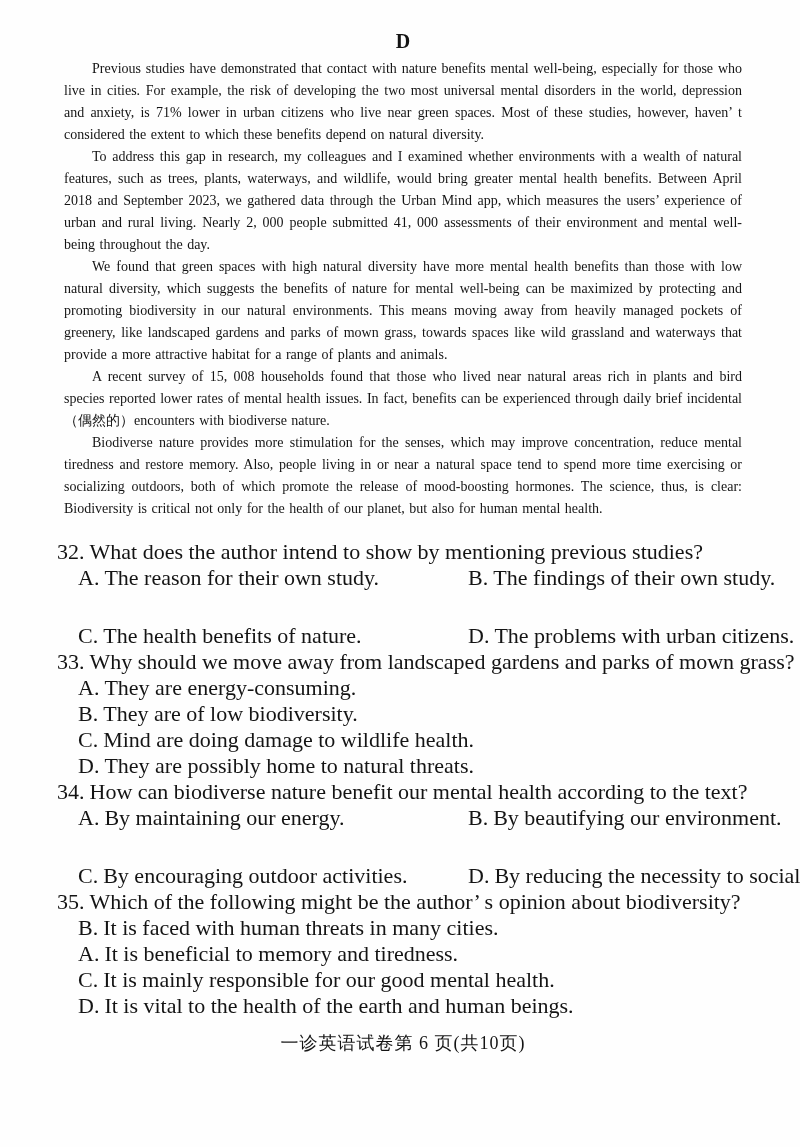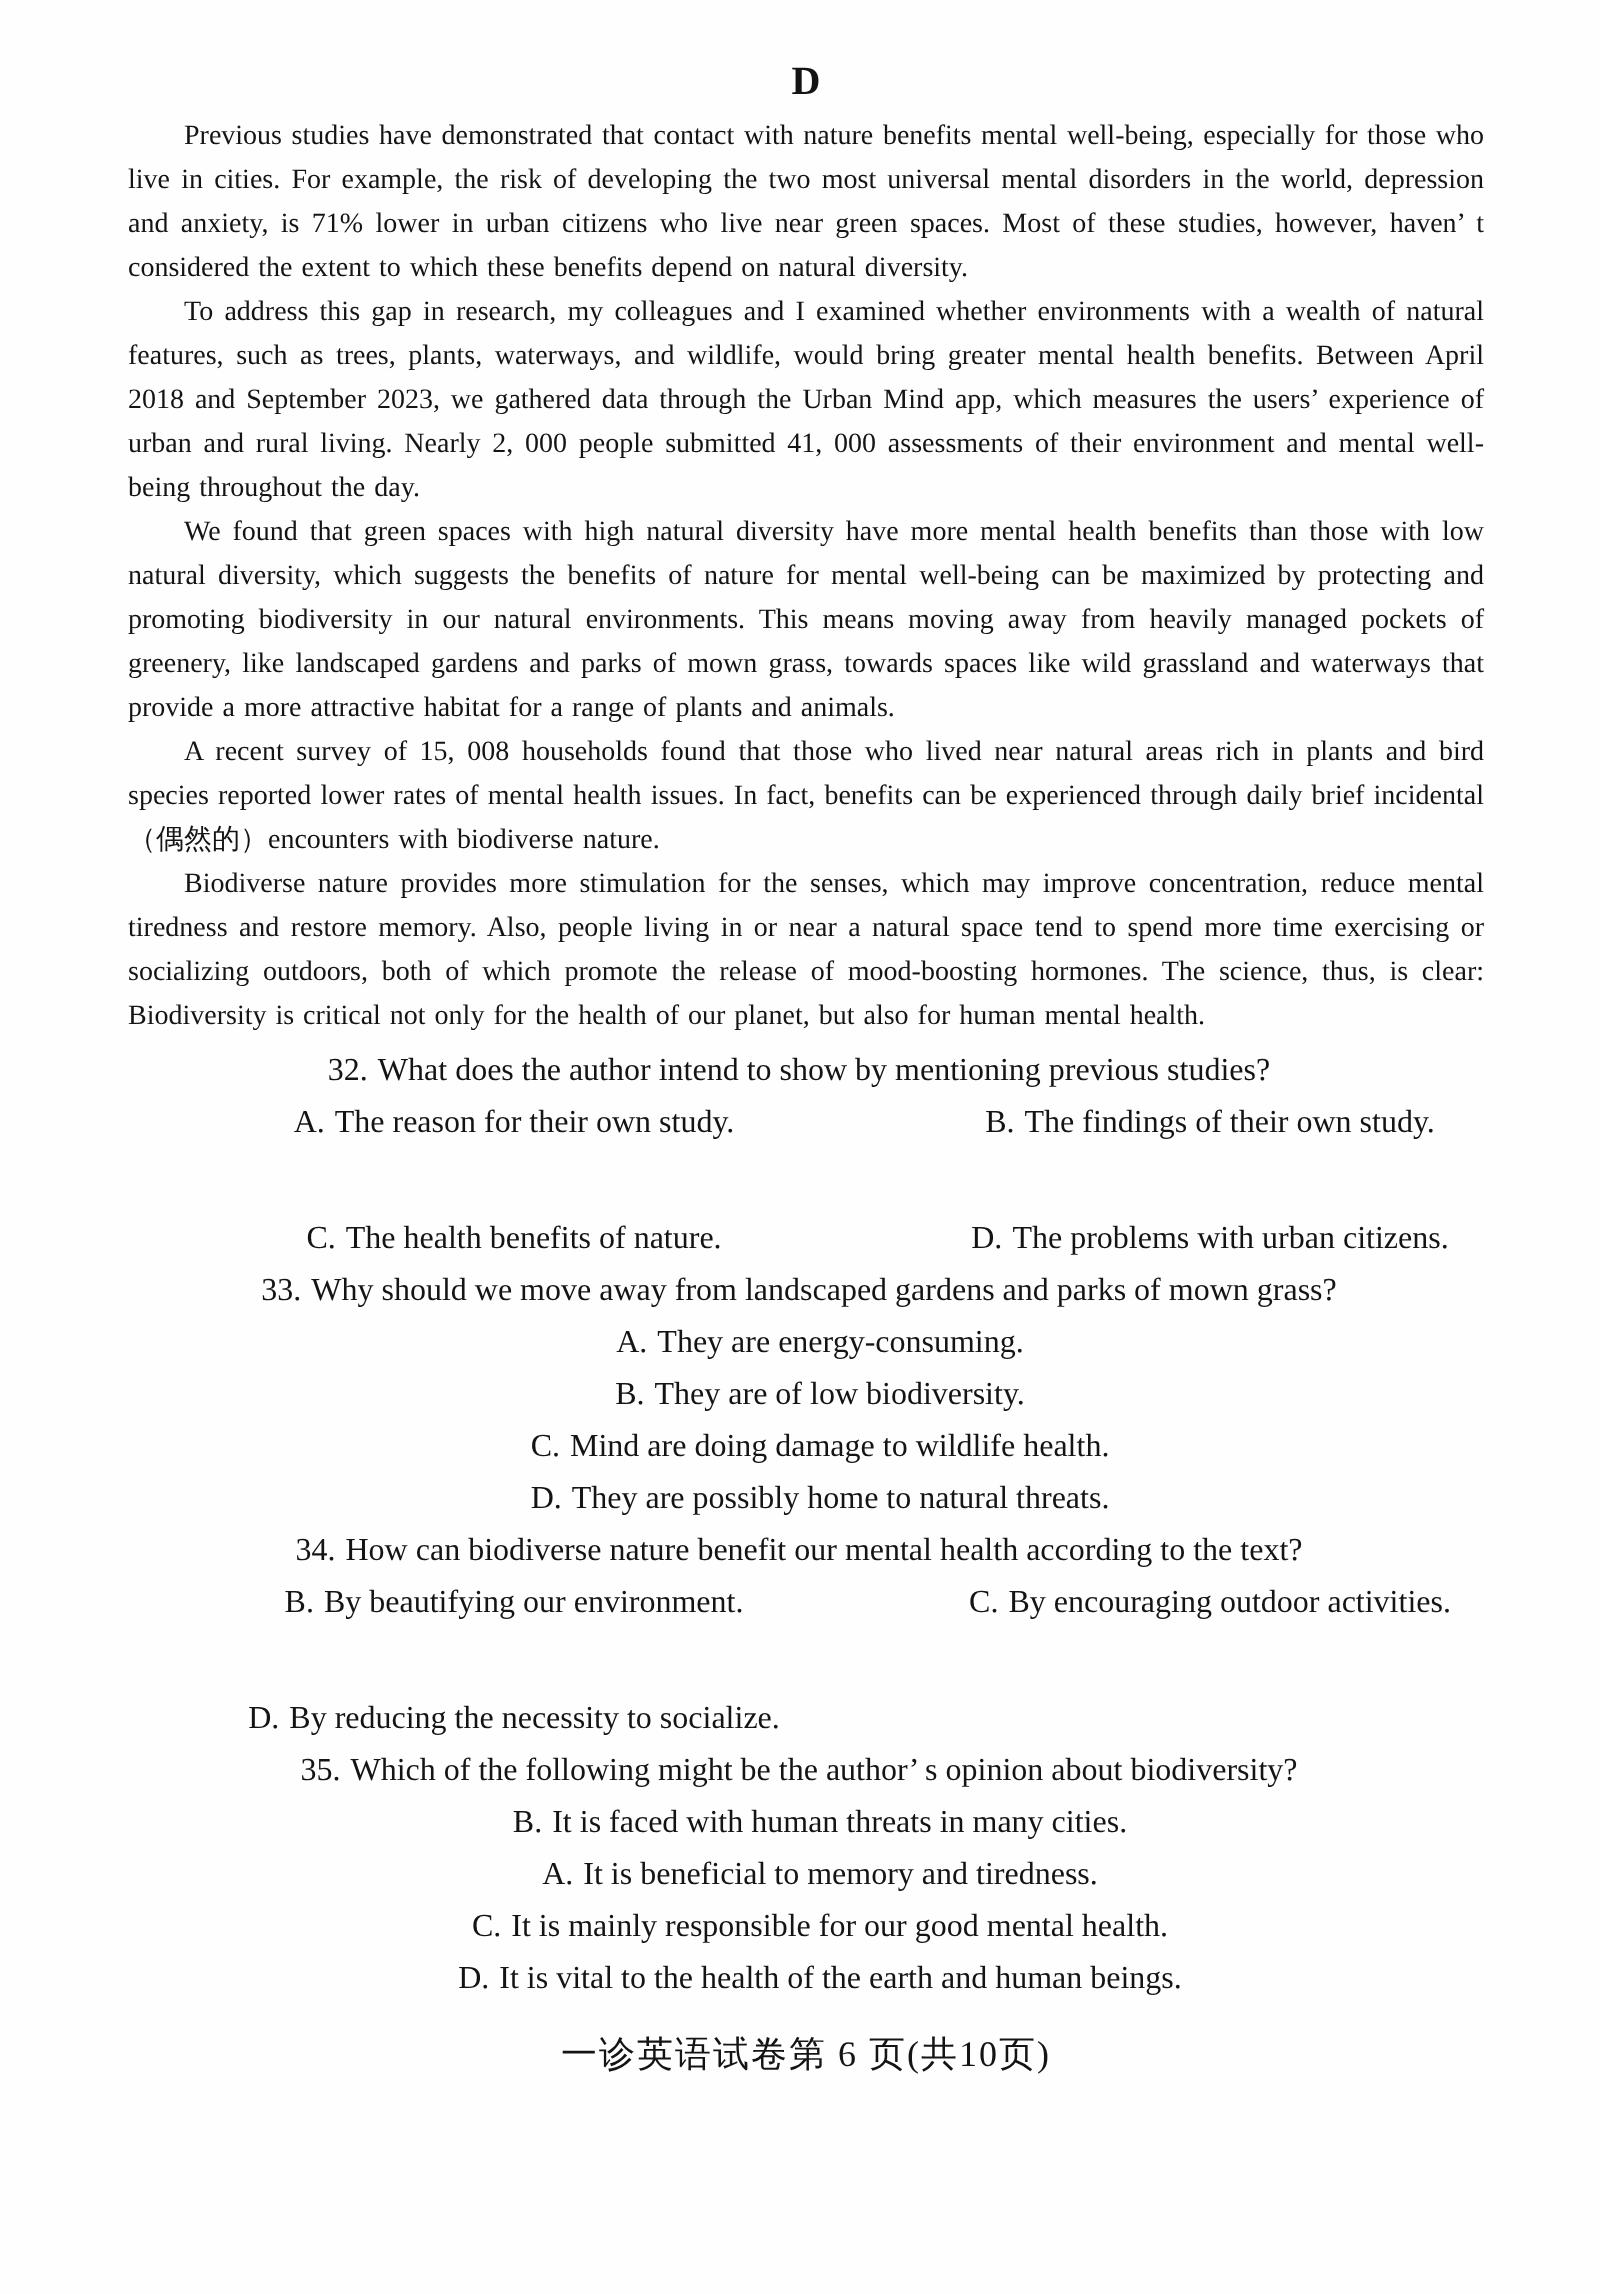--- a/index.html
+++ b/index.html
@@ -28,23 +28,22 @@
   .passage p {
     margin: 0;
     font-size: 14px;
     line-height: 22px;
     text-align: justify;
     text-indent: 2em;
     word-spacing: 1px;
   }
   .questions {
     margin-left: -7px;
-    margin-top: 3px;
-    font-size: 16px;
-    text-align: center;
+    margin-top: 19px;
+    font-size: 22px;
   }
   .q-line {
     line-height: 26px;
     white-space: nowrap;
   }
   .q-num {
     margin-right: 5px;
   }
   .options {
     margin-left: 21px;
@@ -125,20 +124,23 @@
         </div>
       </div>
     </div>
 
     <div class="question">
       <div class="q-line">
         <span class="q-num">34.</span><span class="q-text">How can biodiverse nature benefit our mental health according to the text?</span>
       </div>
       <div class="options two-col">
         <div class="option">
+          <span class="opt-label">A.</span><span class="opt-text">By maintaining our energy.</span>
+        </div>
+        <div class="option">
           <span class="opt-label">B.</span><span class="opt-text">By beautifying our environment.</span>
         </div>
         <div class="option">
           <span class="opt-label">C.</span><span class="opt-text">By encouraging outdoor activities.</span>
         </div>
         <div class="option">
           <span class="opt-label">D.</span><span class="opt-text">By reducing the necessity to socialize.</span>
         </div>
       </div>
     </div>

